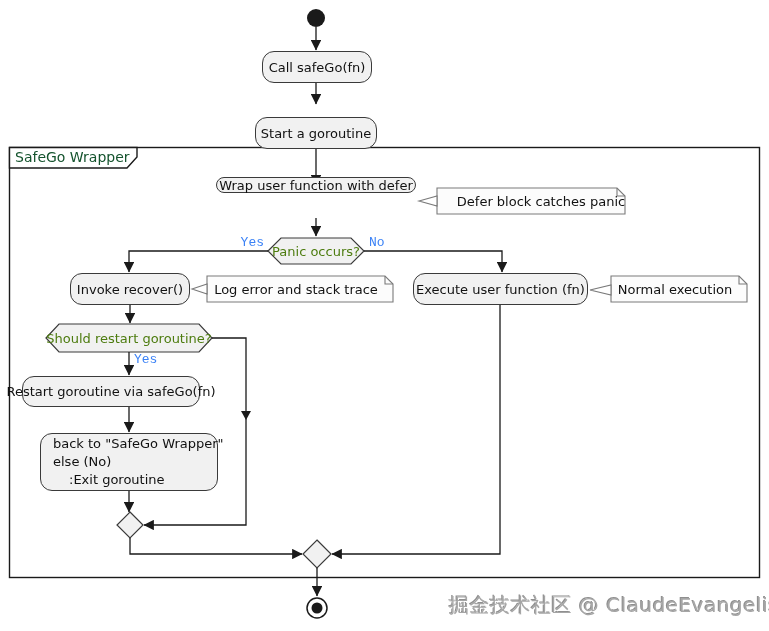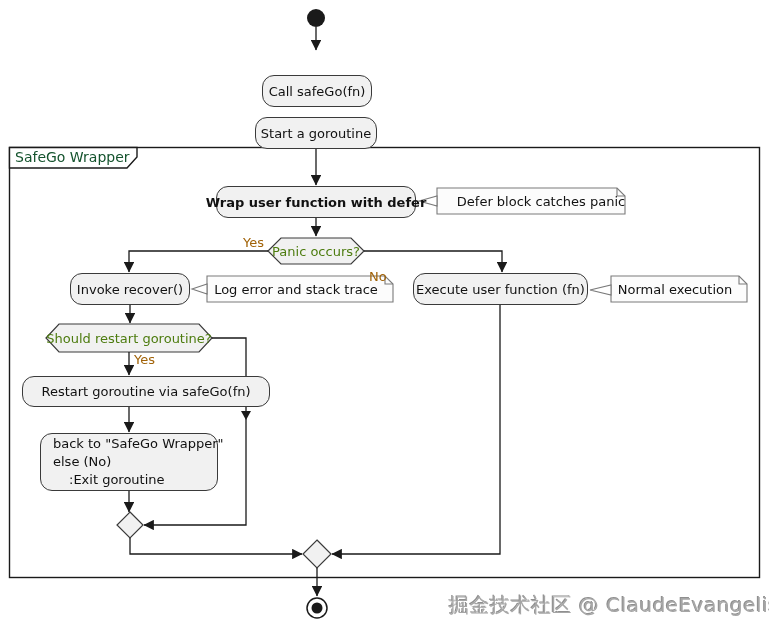--- a/index.html
+++ b/index.html
@@ -21,21 +21,21 @@
   }
   .indent{padding-left:16px;}
   .hex-label{
     display:flex;align-items:center;justify-content:center;
     font-size:13px;color:#4d7c0f;white-space:nowrap;
   }
   .note-label{
     display:flex;align-items:center;justify-content:center;
     font-size:13px;color:#111;white-space:nowrap;
   }
-  .edge-label{font-size:13px;color:#a16207;white-space:nowrap;}
+  .edge-label{font-size:13px;color:#3b82f6;white-space:nowrap;font-family:Liberation Mono, monospace;}
   .frame-title{font-size:14px;color:#14532d;white-space:nowrap;}
   .watermark{
     font-size:20px;color:#a6a6a6;white-space:nowrap;letter-spacing:0.5px;
     text-shadow:1px 1px 0 #ffffff,-1px -1px 0 #8f8f8f;
   }
 </style>
 </head>
 <body>
 
 <div class="canvas">
@@ -94,38 +94,38 @@
     <path d="M385,276 L385,284 L393,284" fill="none" stroke="#7a7a7a" stroke-width="1.1"></path>
     <polygon points="192,289 207,284 207,294" fill="#ffffff" stroke="#7a7a7a" stroke-width="1.1"></polygon>
 
     <path d="M611,276 L739,276 L747,284 L747,302 L611,302 Z" fill="#fcfcfc" stroke="#7a7a7a" stroke-width="1.1"></path>
     <path d="M739,276 L739,284 L747,284" fill="none" stroke="#7a7a7a" stroke-width="1.1"></path>
     <polygon points="590,290 611,285 611,295" fill="#ffffff" stroke="#7a7a7a" stroke-width="1.1"></polygon>
   </svg>
 
   <div class="abs frame-title" style="left:15px;top:149px;">SafeGo Wrapper</div>
 
-  <div class="abs activity" style="left:262px;top:51px;width:110px;height:32px;margin-top:24px;">Call safeGo(fn)</div>
+  <div class="abs activity" style="left:262px;top:51px;width:110px;height:32px;">Call safeGo(fn)</div>
   <div class="abs activity" style="left:255px;top:105px;width:122px;height:32px;margin-top:12px;">Start a goroutine</div>
-  <div class="abs activity" style="left:216px;top:186px;width:200px;height:32px;font-weight:bold;">Wrap user function with defer</div>
+  <div class="abs activity" style="left:216px;top:177px;width:200px;height:16px;">Wrap user function with defer</div>
   <div class="abs activity" style="left:70px;top:273px;width:120px;height:32px;text-align:right;">Invoke recover()</div>
-  <div class="abs activity" style="left:22px;top:376px;width:248px;height:31px;">Restart goroutine via safeGo(fn)</div>
+  <div class="abs activity" style="left:22px;top:376px;width:178px;height:31px;">Restart goroutine via safeGo(fn)</div>
   <div class="abs activity" style="left:413px;top:273px;width:175px;height:32px;">Execute user function (fn)</div>
 
   <div class="abs activity-multi" style="left:40px;top:433px;width:178px;height:58px;">
     <span>back to "SafeGo Wrapper"</span>
     <span>else (No)</span>
     <span class="indent">:Exit goroutine</span>
   </div>
 
   <div class="abs hex-label" style="left:268px;top:238px;width:96px;height:26px;">Panic occurs?</div>
   <div class="abs hex-label" style="left:46px;top:324px;width:166px;height:28px;">Should restart goroutine?</div>
 
   <div class="abs edge-label" style="left:222px;top:235px;width:42px;text-align:right;">Yes</div>
-  <div class="abs edge-label" style="left:369px;top:235px;margin-top:34px;">No</div>
+  <div class="abs edge-label" style="left:369px;top:235px;">No</div>
   <div class="abs edge-label" style="left:134px;top:352px;">Yes</div>
 
   <div class="abs note-label" style="left:437px;top:188px;width:180px;height:26px;padding-left:28px;">Defer block catches panic</div>
   <div class="abs note-label" style="left:207px;top:276px;width:178px;height:26px;">Log error and stack trace</div>
   <div class="abs note-label" style="left:611px;top:276px;width:128px;height:26px;">Normal execution</div>
 
   <div class="abs watermark" style="left:449px;top:592px;">掘金技术社区 @ ClaudeEvangelist</div>
 
 </div>
 

